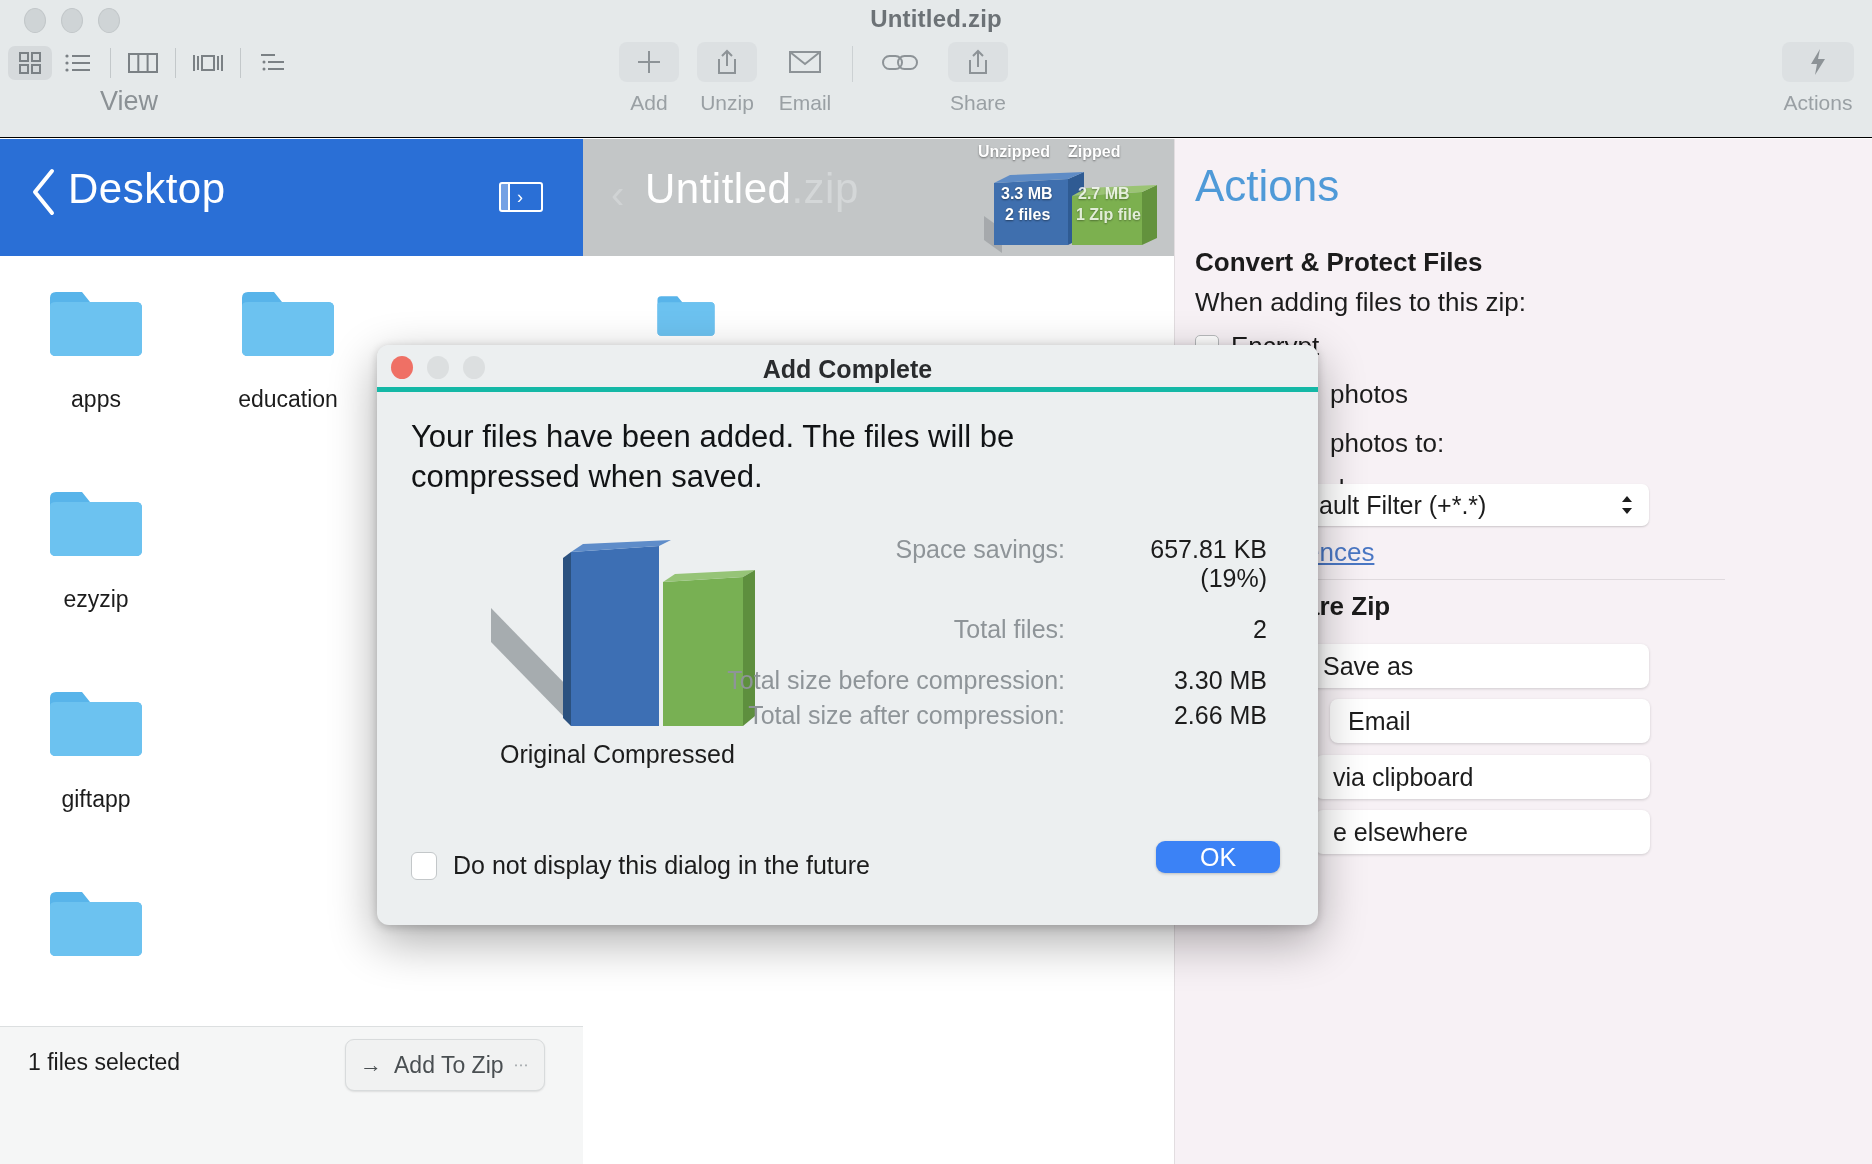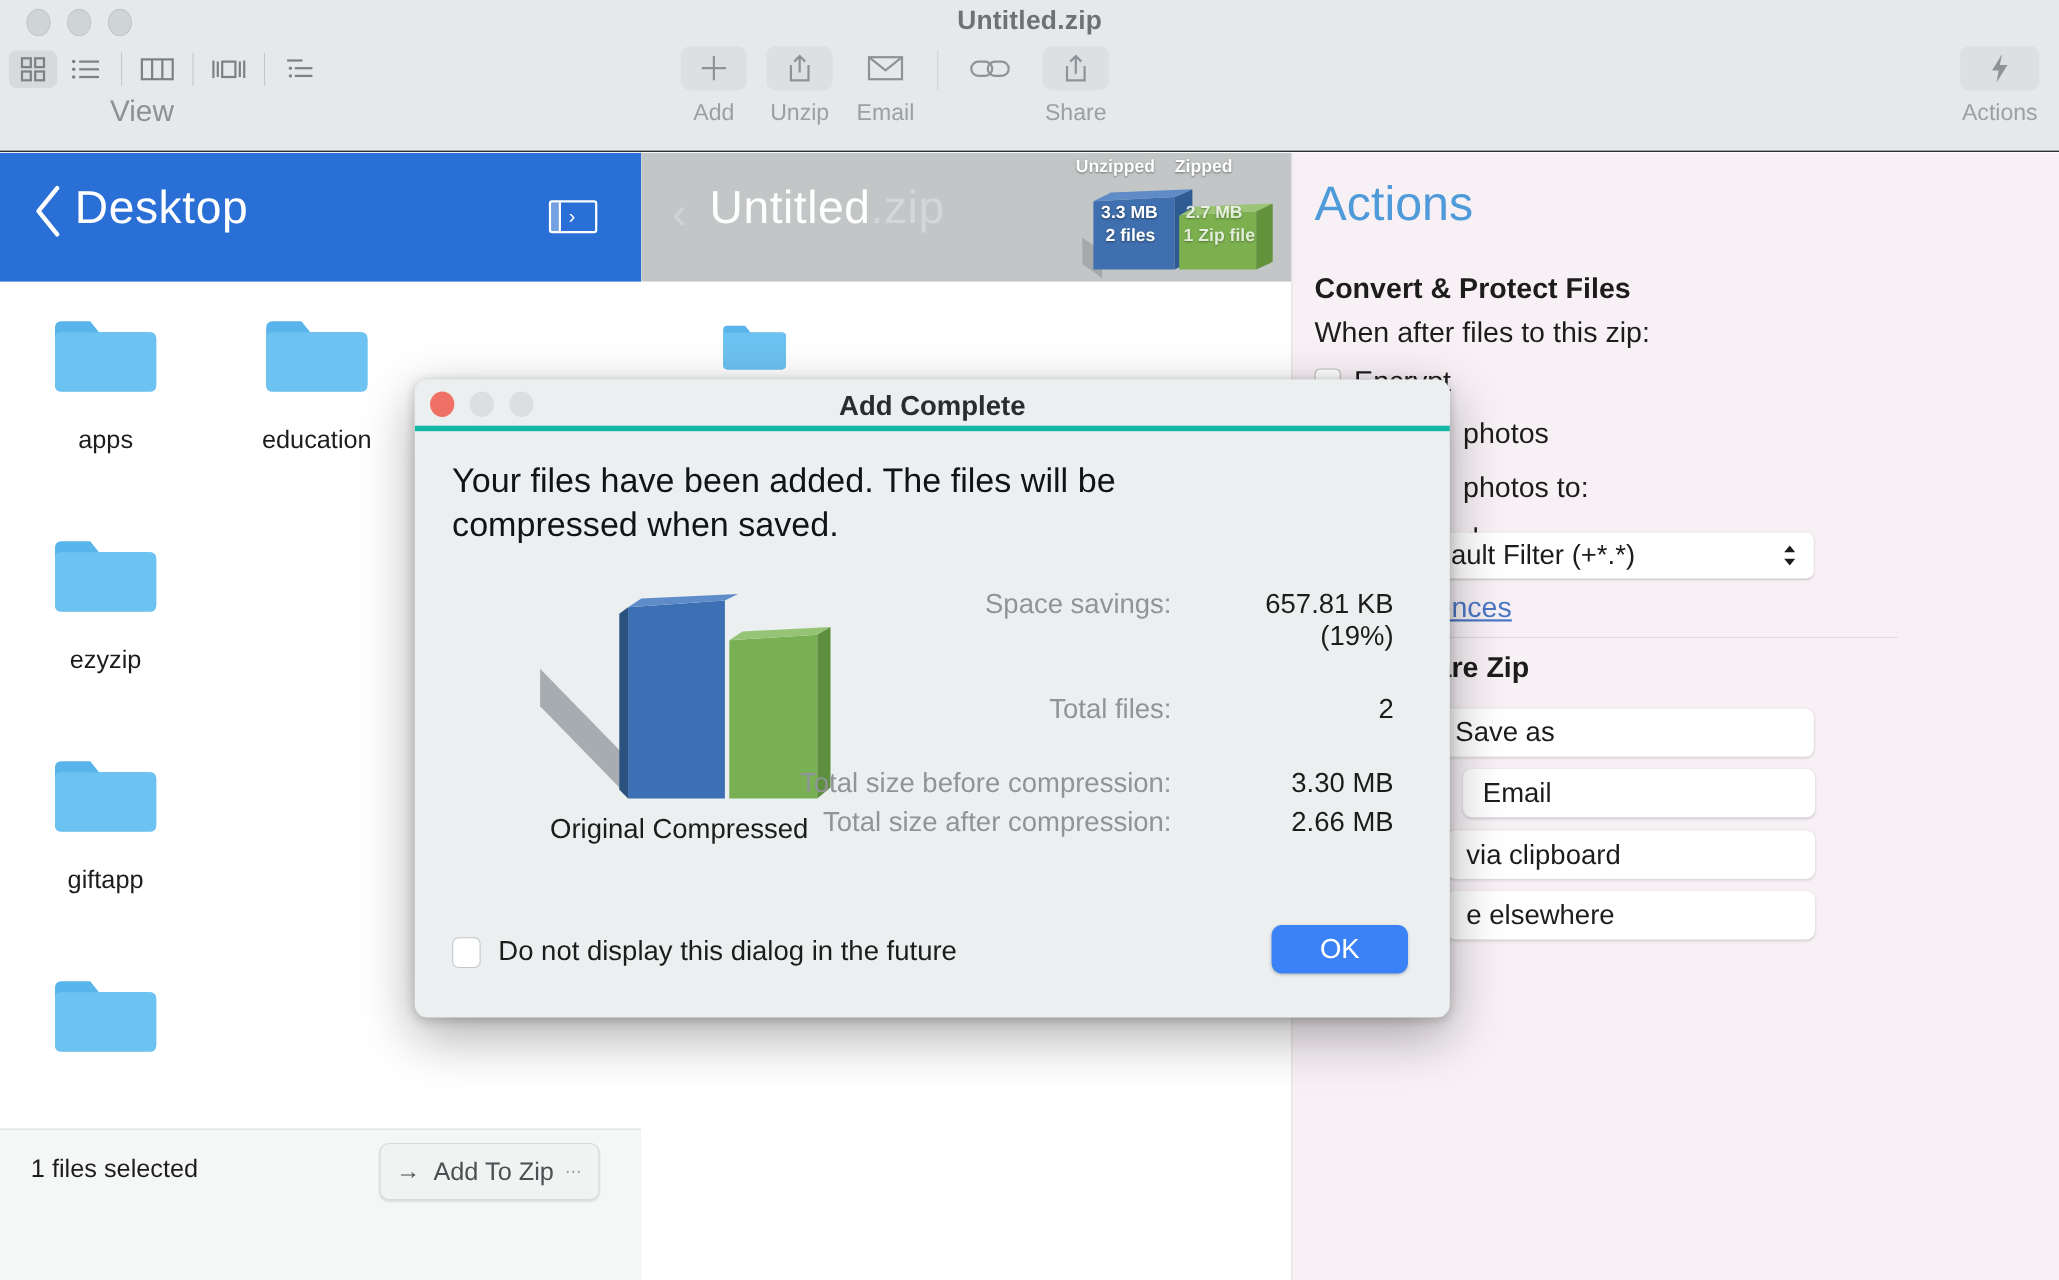--- a/index.html
+++ b/index.html
@@ -176,29 +176,29 @@
     position: absolute; left: 34px; top: 72px; width: 700px;
     font-size: 31px; color: #111315; line-height: 1.28;
   }
   .dlg-chart { position: absolute; left: 110px; top: 185px; width: 320px; height: 200px; }
   .chart-caption {
     position: absolute; left: 123px; top: 395px;
     font-size: 25px; color: #1c1c1c;
   }
   .stats { position: absolute; left: 330px; top: 190px; width: 560px; }
   .stat-row { display: flex; align-items: baseline; margin-bottom: 6px; }
-  .stat-row.gap { margin-top: 38px; }
+  .stat-row.gap { margin-top: 22px; }
   .stat-label { flex: 1; text-align: right; font-size: 25px; color: #8e9498; padding-right: 22px; }
   .stat-value { width: 180px; text-align: right; font-size: 25px; color: #1c1c1c; }
   .dlg-footer { position: absolute; left: 0; bottom: 0; width: 941px; height: 96px; }
   .dlg-check { position: absolute; left: 34px; top: 22px; display: flex; align-items: center; gap: 16px; }
   .dlg-check .box { width: 26px; height: 28px; border: 1px solid #c3c7c9; border-radius: 6px; background: #fff; }
   .dlg-check .lab { font-size: 25px; color: #1c1c1c; }
   .ok-btn {
-    position: absolute; right: 38px; top: 12px; width: 124px; height: 44px;
+    position: absolute; right: 38px; top: 12px; width: 124px; height: 32px;
     background: #3b82f6; border-radius: 9px; color: #fff;
     font-size: 25px; display: flex; align-items: center; justify-content: center;
     box-shadow: 0 1px 3px rgba(0,0,0,.22);
   }
   svg { display: block; }
 </style>
 </head>
 <body>
 
 <div id="root">
@@ -473,21 +473,21 @@
       <svg width="62" height="50" viewBox="0 0 100 80">
           <path d="M4 14 Q4 8 10 8 L36 8 L44 18 L90 18 Q96 18 96 24 L96 66 Q96 72 90 72 L10 72 Q4 72 4 66 Z" fill="#58b4ea"></path>
           <path d="M4 22 Q4 18 10 18 L90 18 Q96 18 96 24 L96 66 Q96 72 90 72 L10 72 Q4 72 4 66 Z" fill="#6cc2f0"></path>
         </svg>
     </div>
   </div>
 
   <div class="actions-panel">
     <div class="ap-title">Actions</div>
     <div class="ap-h2">Convert &amp; Protect Files</div>
-    <div class="ap-sub">When after files to this zip:</div>
+    <div class="ap-sub">When adding files to this zip:</div>
 
     <div class="ap-row" style="top:192px;">
       <span class="cbx"></span>
       <span>Encrypt</span>
     </div>
     <div class="ap-row" style="top:240px; left:155px;">
       <span>photos</span>
     </div>
     <div class="ap-row" style="top:289px; left:155px;">
       <span>photos to:</span>

